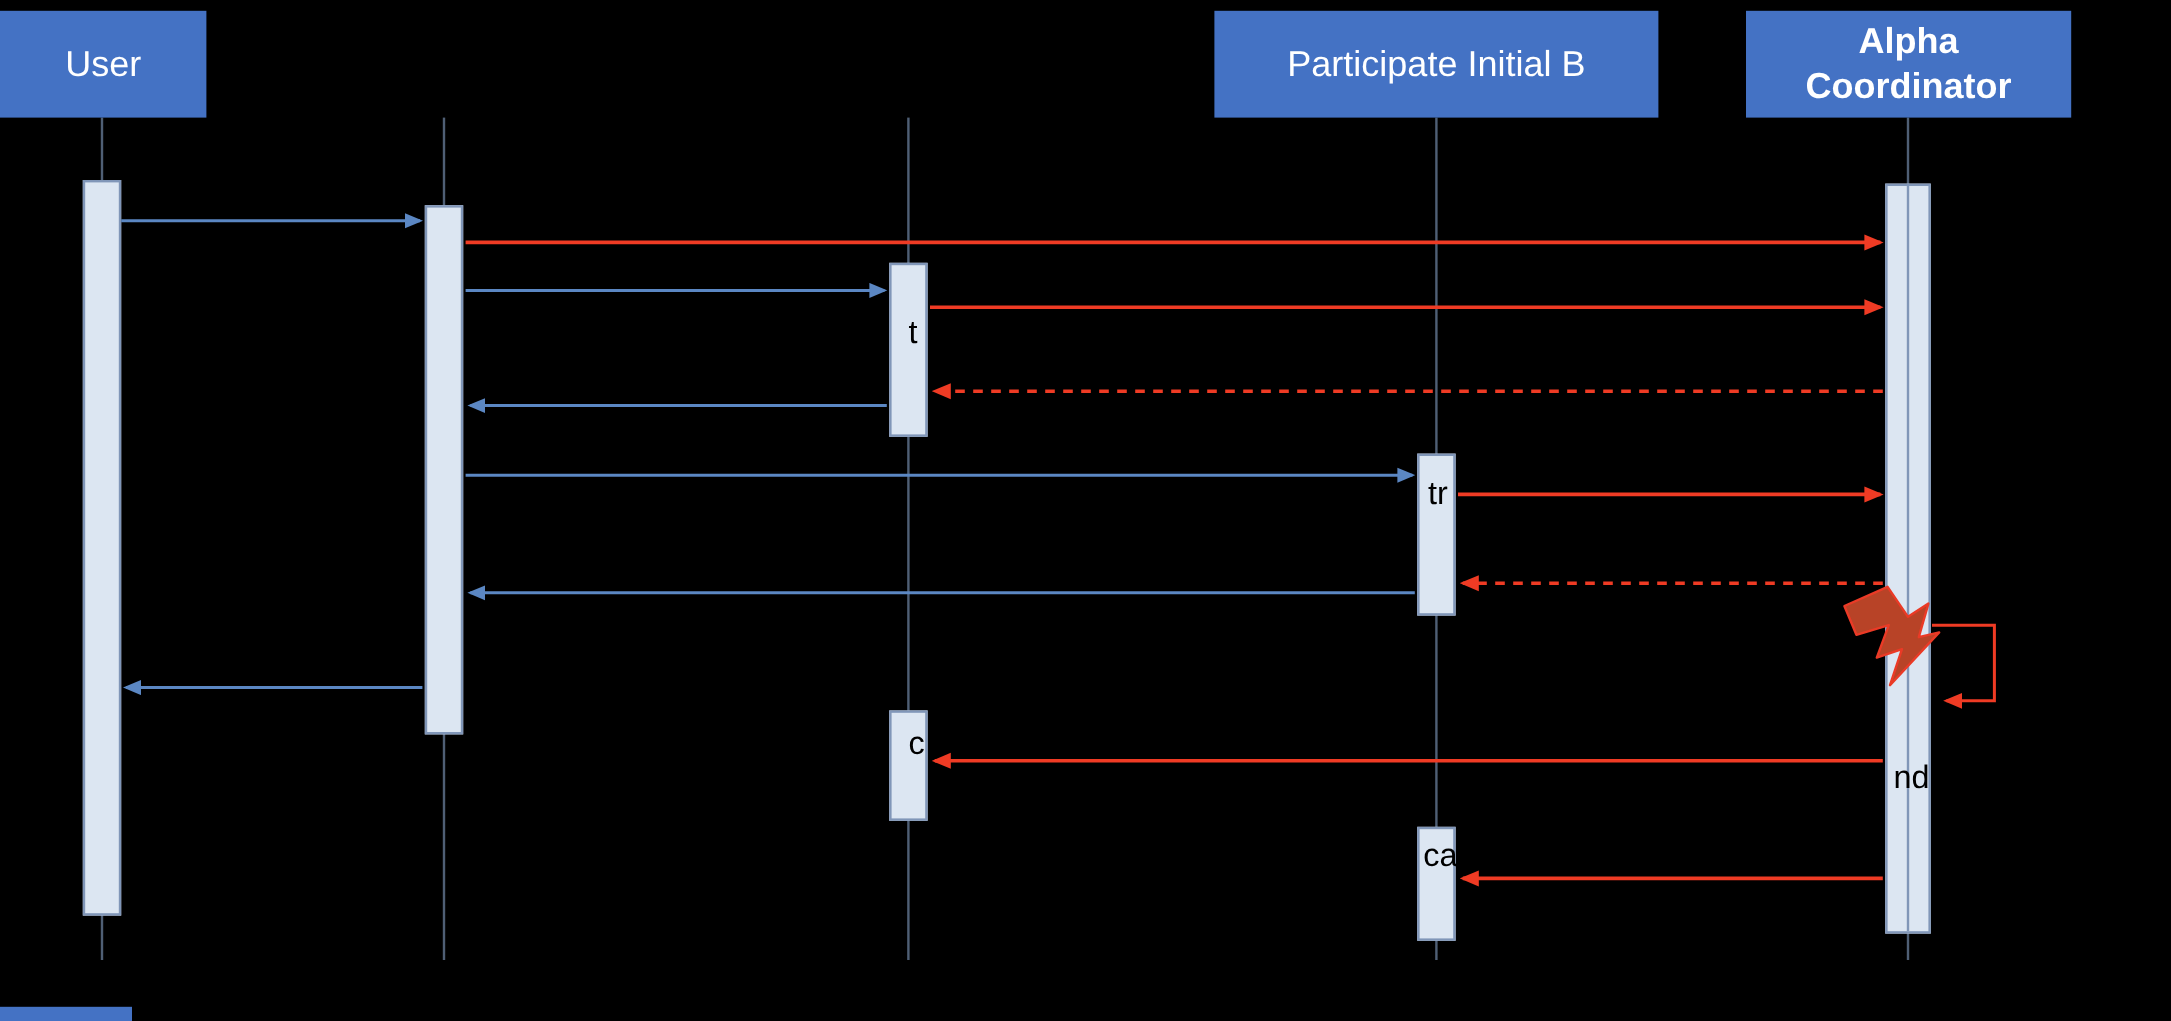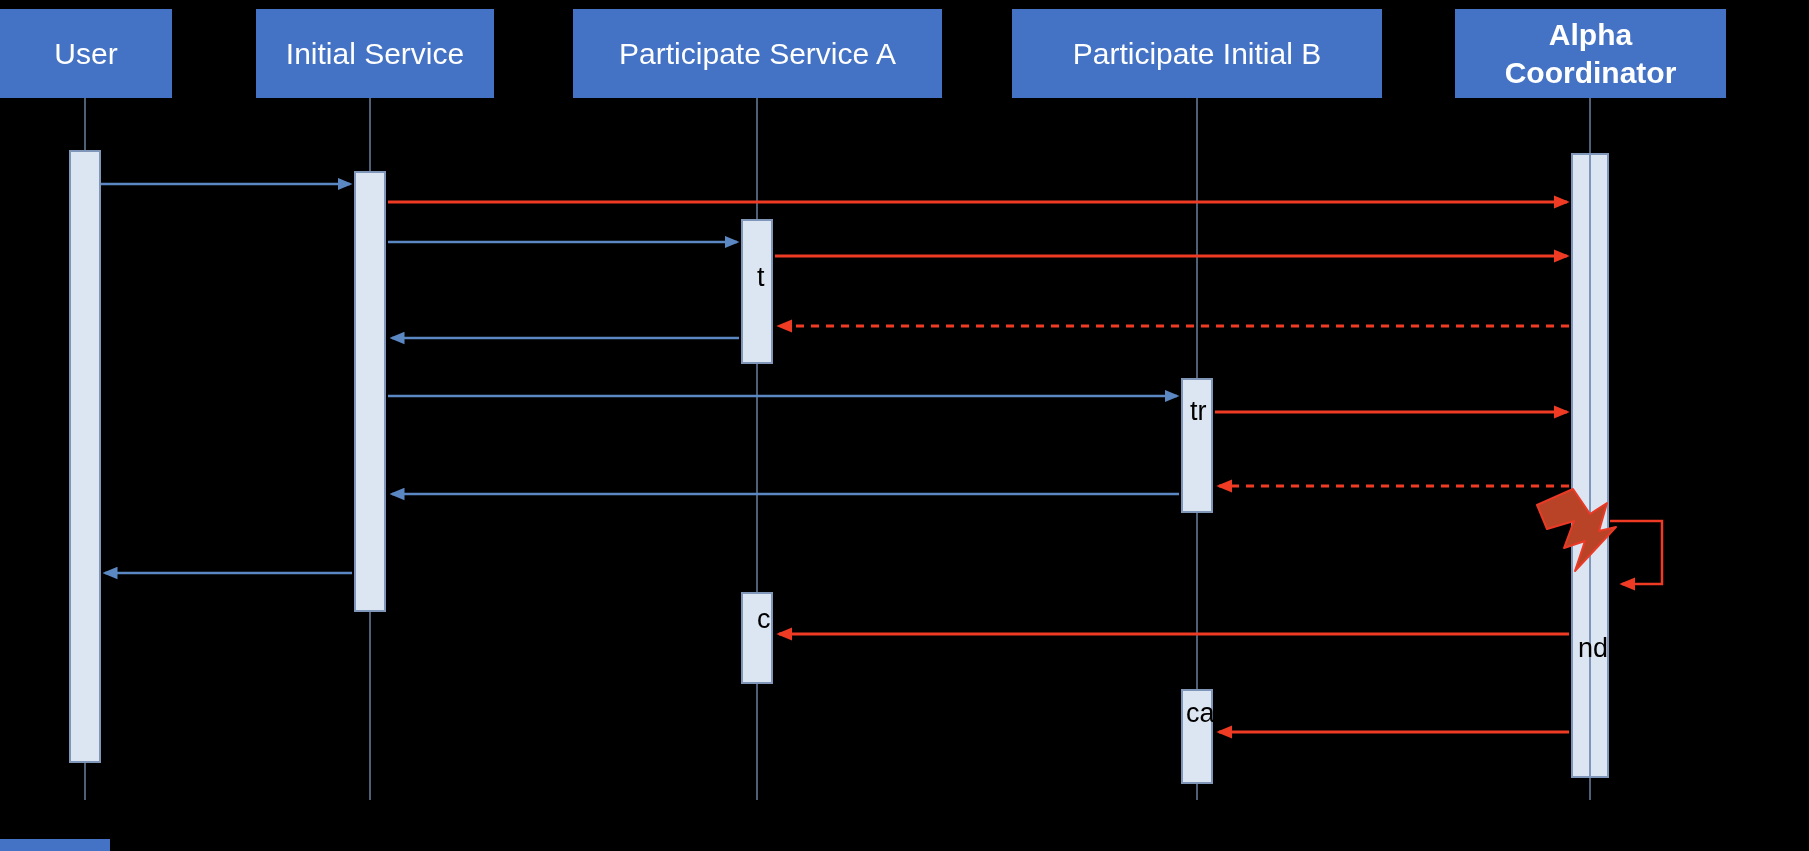--- a/index.html
+++ b/index.html
@@ -79,26 +79,20 @@
 
   <div class="lifeline" style="left:84px"></div>
   <div class="lifeline" style="left:369px"></div>
   <div class="lifeline" style="left:756px"></div>
   <div class="lifeline" style="left:1196px"></div>
   <div class="lifeline" style="left:1589px"></div>
 
   <div class="actor-header" style="left:0; width:172px">
       <span>User</span>
     </div>
-  <div class="actor-header" style="left:256px; width:238px">
-      <span>Initial Service</span>
-    </div>
-  <div class="actor-header" style="left:573px; width:369px">
-      <span>Participate Service A</span>
-    </div>
   <div class="actor-header" style="left:1012px; width:370px">
       <span>Participate Initial B</span>
     </div>
   <div class="actor-header wrap" style="left:1455px; width:271px">
       <span style="display:inline-block;max-width:210px">Alpha Coordinator</span>
     </div>
 
   <div class="activation" style="left:69px;   top:150px; height:613px"></div>
   <div class="activation" style="left:354px;  top:171px; height:441px"></div>
   <div class="activation" style="left:741px;  top:219px; height:145px"></div>

